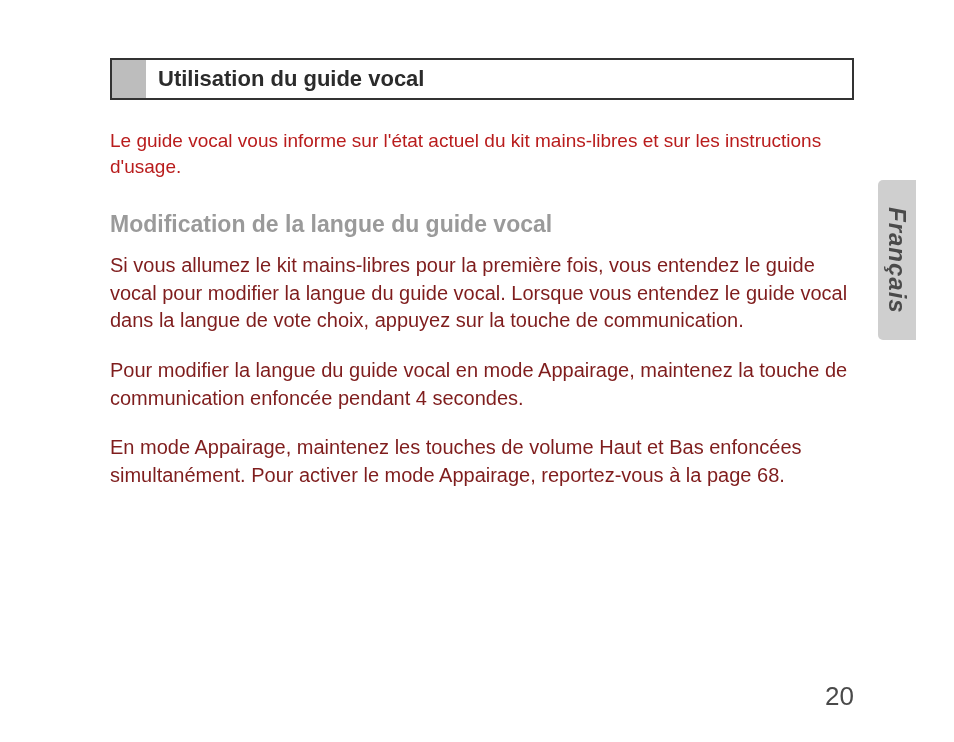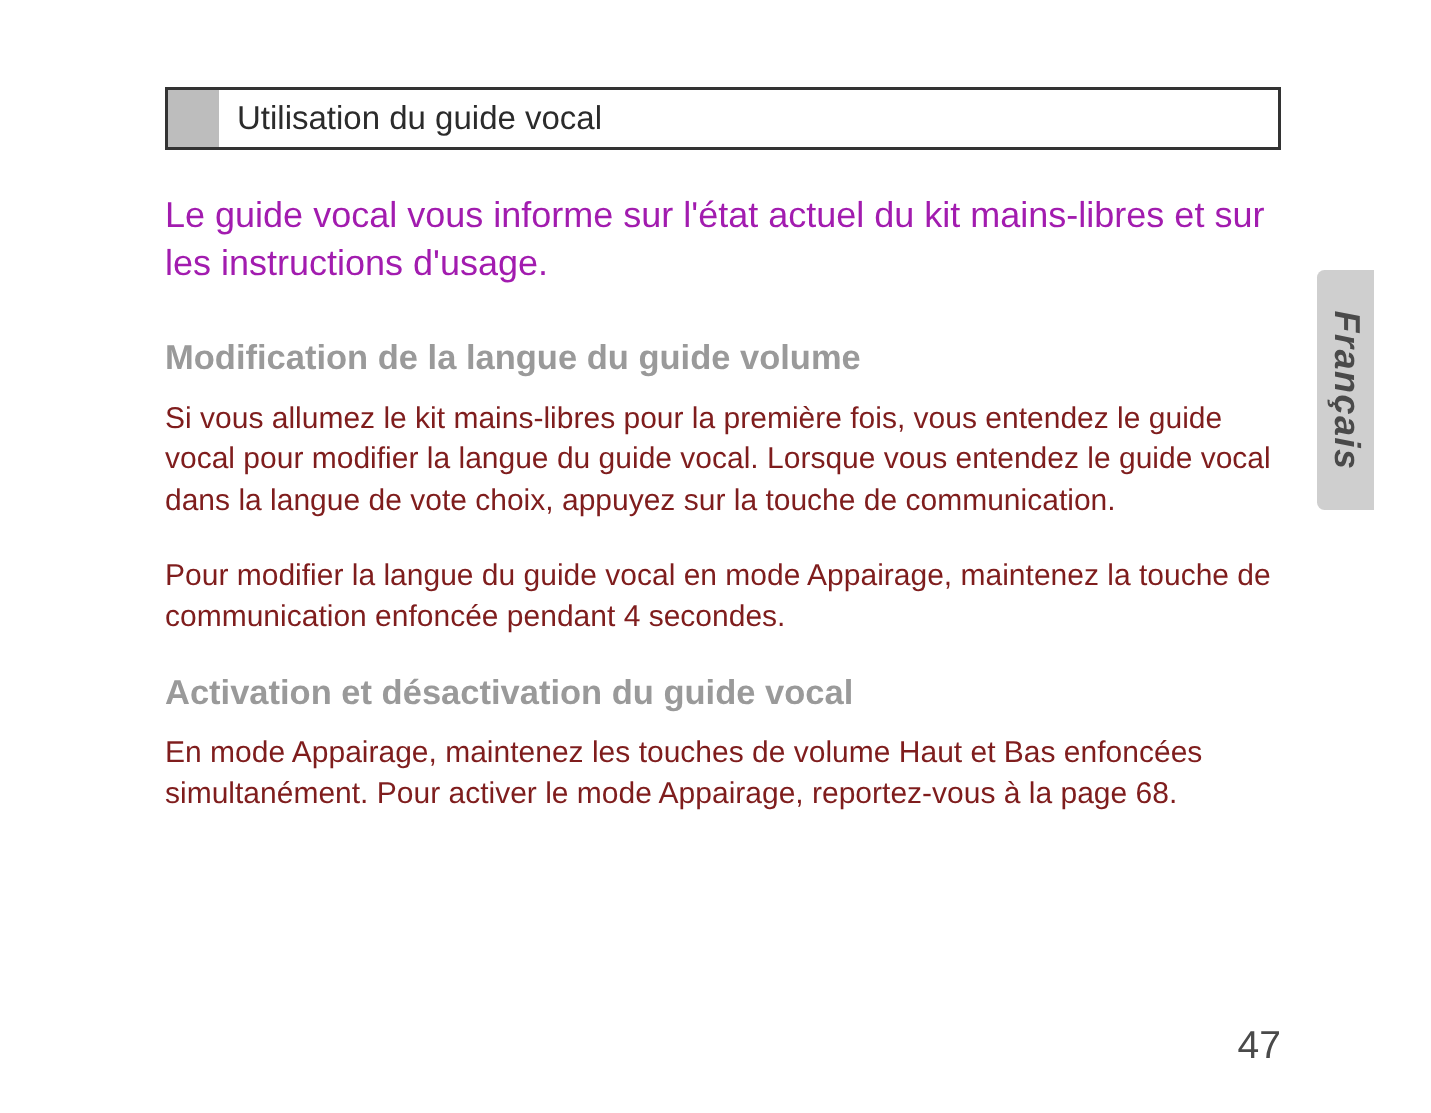--- a/index.html
+++ b/index.html
@@ -31,28 +31,28 @@
     width: 34px;
     background: #bdbdbd;
     flex: 0 0 34px;
   }
   .section-title-text {
     flex: 1;
     display: flex;
     align-items: center;
     padding-left: 12px;
     font-size: 22px;
-    font-weight: normal;
+    font-weight: bold;
     color: #2b2b2b;
     text-align: right;
   }
   .intro {
-    font-size: 24px;
+    font-size: 19px;
     line-height: 1.35;
-    color: #a21caf;
+    color: #b91c1c;
     margin-bottom: 32px;
   }
   .subhead {
     font-size: 23px;
     font-weight: bold;
     color: #9a9a9a;
     margin: 0 0 14px 0;
   }
   .body-text {
     font-size: 20px;
@@ -94,26 +94,25 @@
 
 <div class="page">
 
   <div class="section-title-bar">
     <div class="section-title-marker"></div>
     <div class="section-title-text">Utilisation du guide vocal</div>
   </div>
 
   <p class="intro">Le guide vocal vous informe sur l'état actuel du kit mains-libres et sur les instructions d'usage.</p>
 
-  <h3 class="subhead">Modification de la langue du guide volume</h3>
+  <h3 class="subhead">Modification de la langue du guide vocal</h3>
   <p class="body-text">Si vous allumez le kit mains-libres pour la première fois, vous entendez le guide vocal pour modifier la langue du guide vocal. Lorsque vous entendez le guide vocal dans la langue de vote choix, appuyez sur la touche de communication.</p>
   <p class="body-text">Pour modifier la langue du guide vocal en mode Appairage, maintenez la touche de communication enfoncée pendant 4 secondes.</p>
 
-  <h3 class="subhead">Activation et désactivation du guide vocal</h3>
   <p class="body-text">En mode Appairage, maintenez les touches de volume Haut et Bas enfoncées simultanément. Pour activer le mode Appairage, reportez-vous à la page 68.</p>
 
   <div class="side-tab">
     <span class="side-tab-label">Français</span>
   </div>
 
-  <div class="page-number">47</div>
+  <div class="page-number">20</div>
 
 </div>
 
 </body></html>

